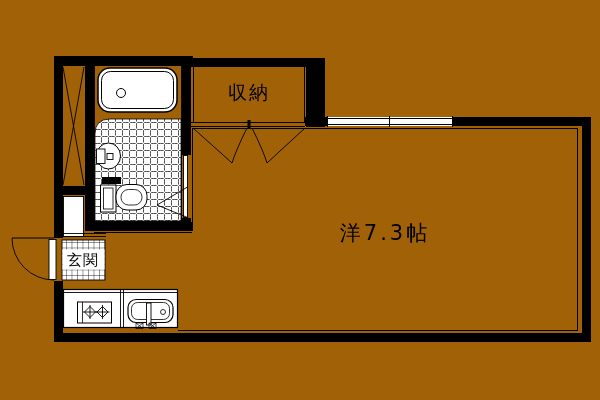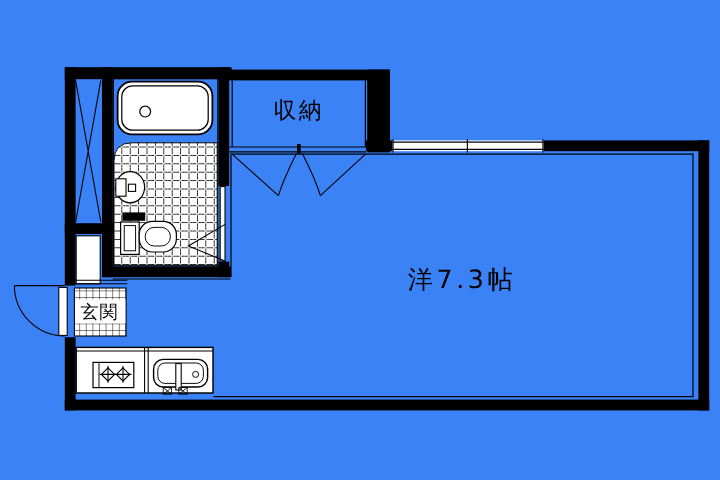--- a/index.html
+++ b/index.html
@@ -1,17 +1,17 @@
 <!DOCTYPE html>
 <html><head>
 <meta charset="utf-8">
 <style>
   html,body{margin:0;padding:0;background:#ffffff;}
   .stage{
-    position:relative;width:600px;height:400px;background:#3b82f6;overflow:hidden;
+    position:relative;width:600px;height:400px;background:#a16207;overflow:hidden;
     font-family:"DejaVu Sans","Liberation Sans",sans-serif;
   }
   svg{display:block}
   text{fill:#000;}
 </style>
 </head>
 <body>
 
 <div class="stage">
 <svg width="600" height="400" viewBox="0 0 600 400">

